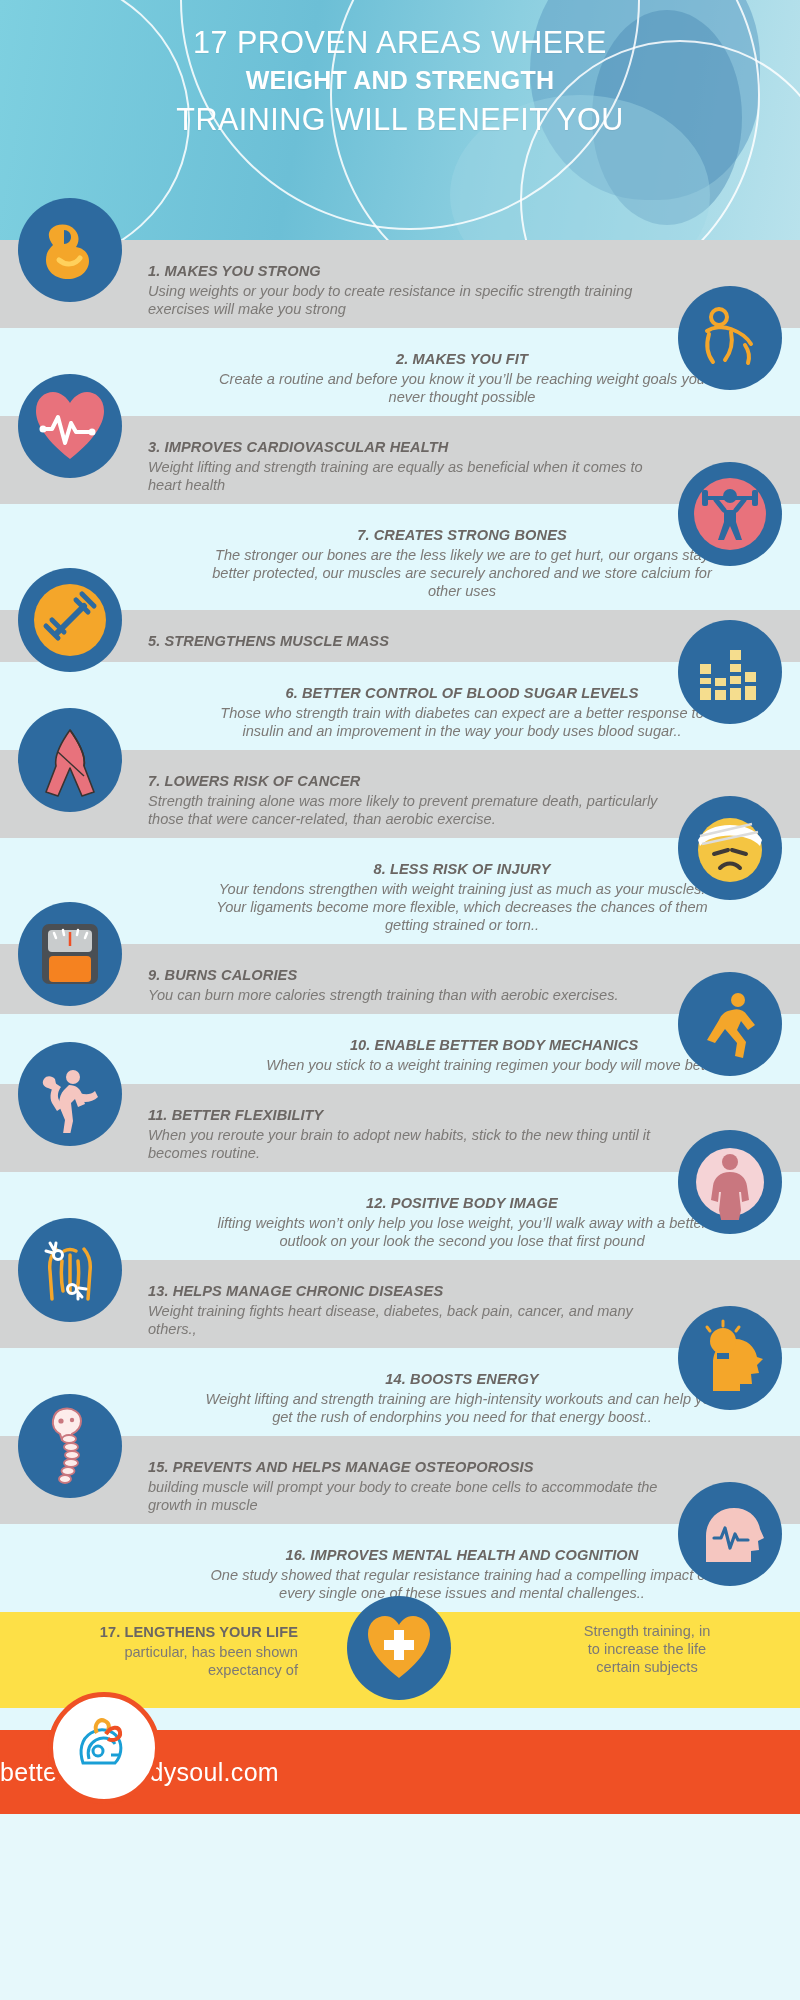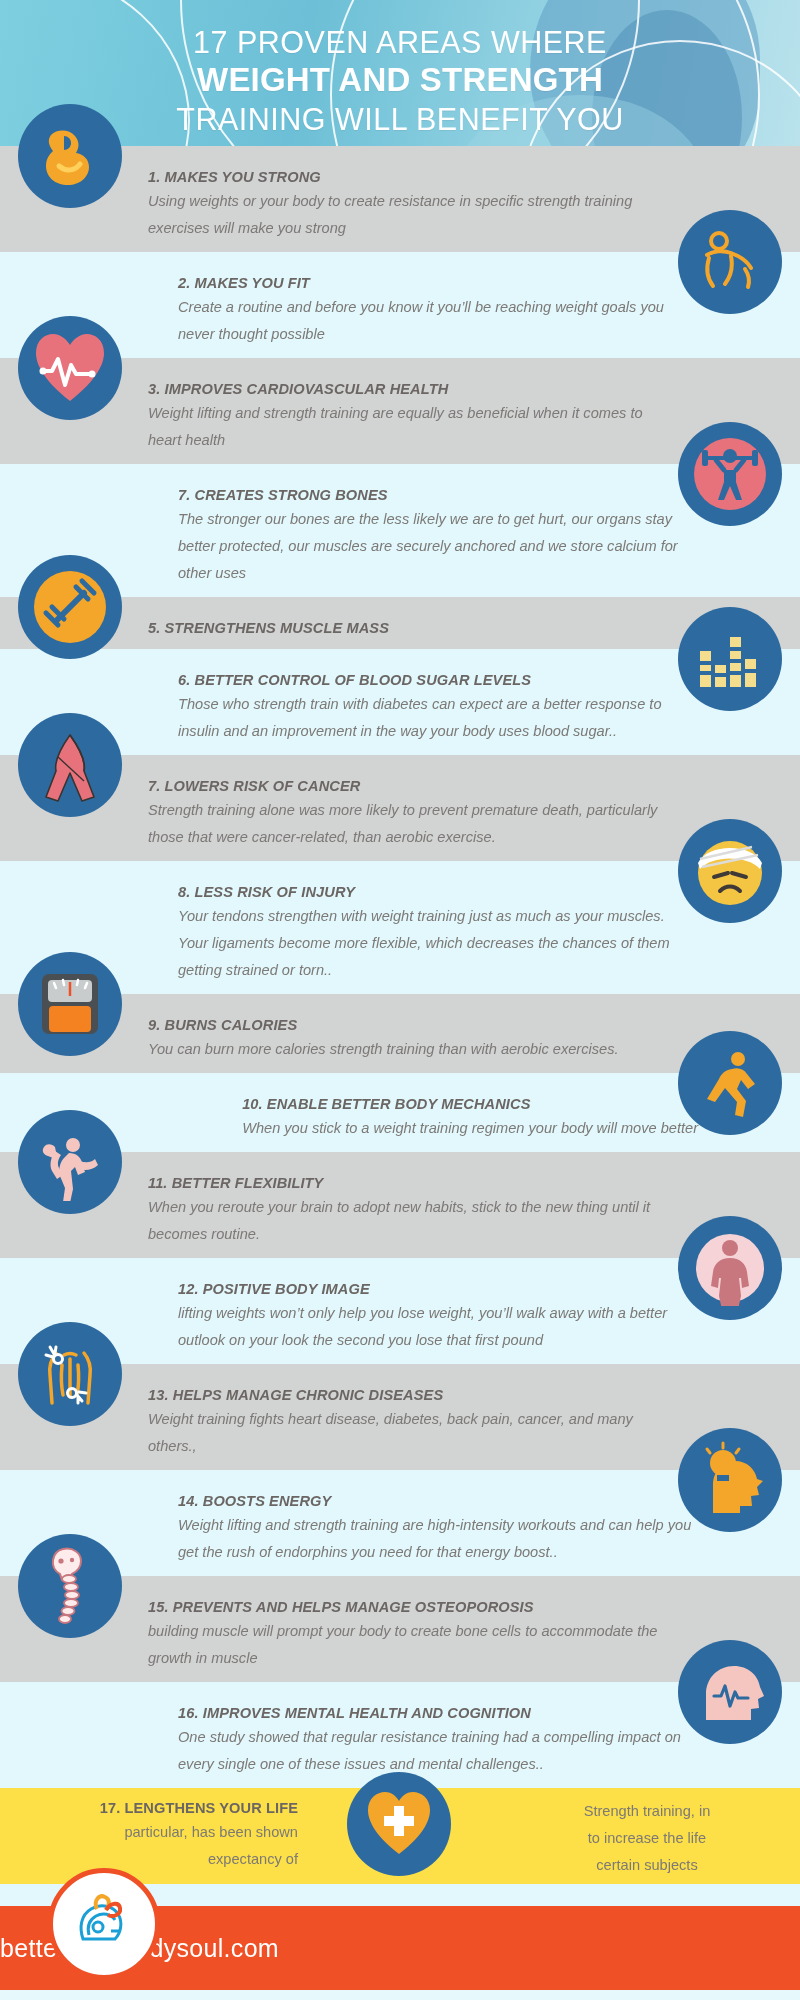--- a/index.html
+++ b/index.html
@@ -13,21 +13,21 @@
     width: 800px;
     height: 2000px;
     overflow: hidden;
     background: #e6f8fb;
   }
 
   
   .header {
     position: relative;
     width: 800px;
-    height: 146px;
+    height: 240px;
     background: linear-gradient(100deg, #7ed0e0 0%, #6cbfd6 38%, #8ccfe0 62%, #b9e2ec 100%);
     overflow: hidden;
   }
   .hdr-shape { position: absolute; pointer-events: none; }
   .hdr-blob1 {
     left: 530px; top: -60px; width: 230px; height: 260px;
     background: #5f9fc4; opacity: .55; border-radius: 50% 46% 44% 50%;
   }
   .hdr-blob2 {
     left: 592px; top: 10px; width: 150px; height: 215px;
@@ -53,21 +53,21 @@
     text-align: center;
     color: #ffffff;
     z-index: 4;
     text-shadow: 0 1px 1px rgba(0,0,0,.06);
   }
   .title-l1 {
     font-size: 30.5px; font-weight: 400; letter-spacing: .5px;
     line-height: 36px; white-space: nowrap;
   }
   .title-l2 {
-    font-size: 33px; font-weight: 800; letter-spacing: .2px;
+    font-size: 25px; font-weight: 800; letter-spacing: .2px;
     line-height: 40px; white-space: nowrap;
   }
   .title-l3 {
     font-size: 30.5px; font-weight: 400; letter-spacing: .5px;
     line-height: 38px; white-space: nowrap;
   }
 
   
   .list { position: relative; width: 800px; }
   .row {
@@ -82,35 +82,35 @@
   .row.left  { justify-content: flex-start; }
   .row.right { justify-content: flex-end; }
 
   .txt {
     position: relative;
     z-index: 2;
     padding: 21px 0 10px 0;
     font-style: italic;
   }
   .row.left  .txt { margin-left: 148px;  margin-right: 24px; text-align: left; }
-  .row.right .txt { margin-right: 102px; margin-left: 24px;  text-align: left; }
+  .row.right .txt { margin-right: 78px; margin-left: 24px;  text-align: center; }
 
   .rtitle {
     font-size: 14.6px;
     font-weight: 700;
     color: #6b6663;
     letter-spacing: .1px;
     line-height: 20px;
     padding-bottom: 1px;
   }
   .rbody {
     font-size: 14.6px;
     font-weight: 400;
     color: #7c7976;
-    line-height: 27px;
+    line-height: 18px;
     max-width: 520px;
   }
   .row.right .rbody { margin-left: auto; }
 
   
   .bubble {
     position: absolute;
     width: 104px; height: 104px;
     border-radius: 50%;
     background: #2d6a9f;

